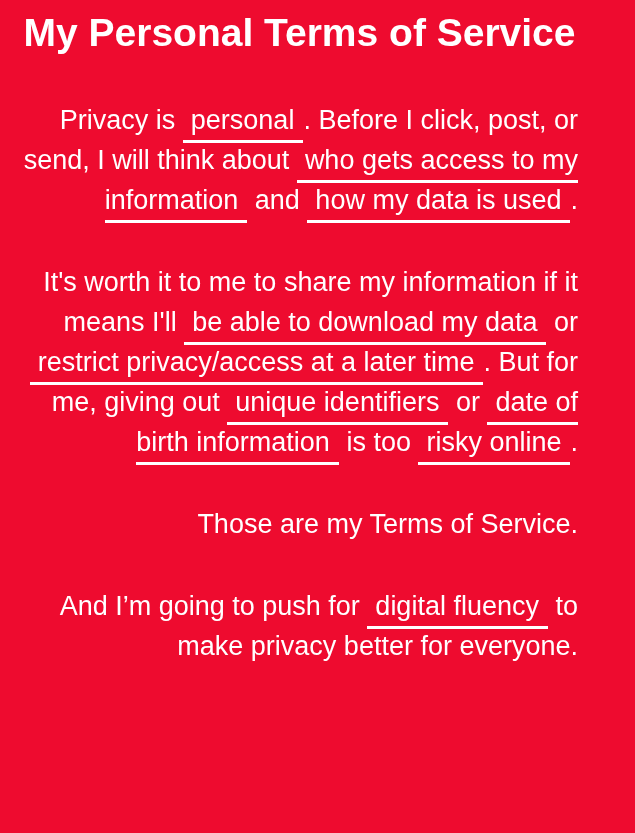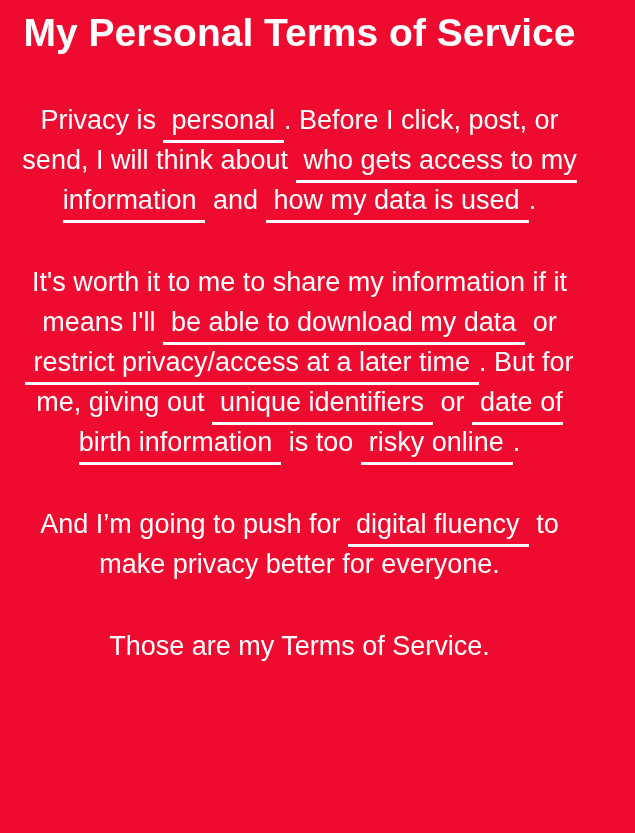--- a/index.html
+++ b/index.html
@@ -27,34 +27,34 @@
     letter-spacing: 0px;
   }
   .doc {
     padding: 2px 21px 0 21px;
   }
   .para {
     margin: 42px 0;
     font-size: 27px;
     line-height: 40px;
     font-weight: 400;
-    text-align: center;
+    text-align: right;
   }
   .para:last-child {
     margin-bottom: 0;
   }
   .blank {
     border-bottom: 3px solid #ffffff;
     padding: 0 9px 5px 8px;
   }
 </style>
 </head>
 <body style="background: rgb(238, 11, 47); color: rgb(255, 255, 255);">
 
 <div class="page">
   <h1 class="title">My Personal Terms of Service</h1>
   <div class="doc">
       <p class="para"><span>Privacy is </span><span class="blank" style="border-bottom-color: rgb(255, 255, 255);">personal</span><span>. Before I click, post, or send, I will think about </span><span class="blank" style="border-bottom-color: rgb(255, 255, 255);">who gets access to my information</span><span> and </span><span class="blank" style="border-bottom-color: rgb(255, 255, 255);">how my data is used</span><span>.</span></p>
       <p class="para"><span>It's worth it to me to share my information if it means I'll </span><span class="blank" style="border-bottom-color: rgb(255, 255, 255);">be able to download my data</span><span> or </span><span class="blank" style="border-bottom-color: rgb(255, 255, 255);">restrict privacy/access at a later time</span><span>. But for me, giving out </span><span class="blank" style="border-bottom-color: rgb(255, 255, 255);">unique identifiers</span><span> or </span><span class="blank" style="border-bottom-color: rgb(255, 255, 255);">date of birth information</span><span> is too </span><span class="blank" style="border-bottom-color: rgb(255, 255, 255);">risky online</span><span>.</span></p>
+      <p class="para"><span>Those are my Terms of Service.</span></p>
       <p class="para"><span>And I’m going to push for </span><span class="blank" style="border-bottom-color: rgb(255, 255, 255);">digital fluency</span><span> to make privacy better for everyone.</span></p>
-      <p class="para"><span>Those are my Terms of Service.</span></p>
     </div>
 </div>
 
 </body></html>

